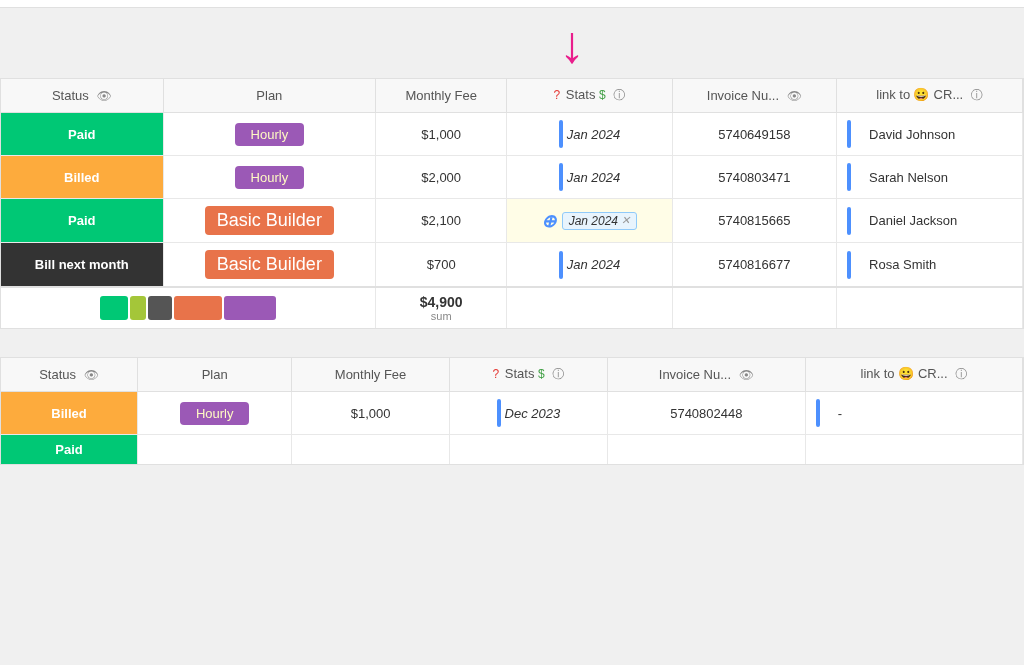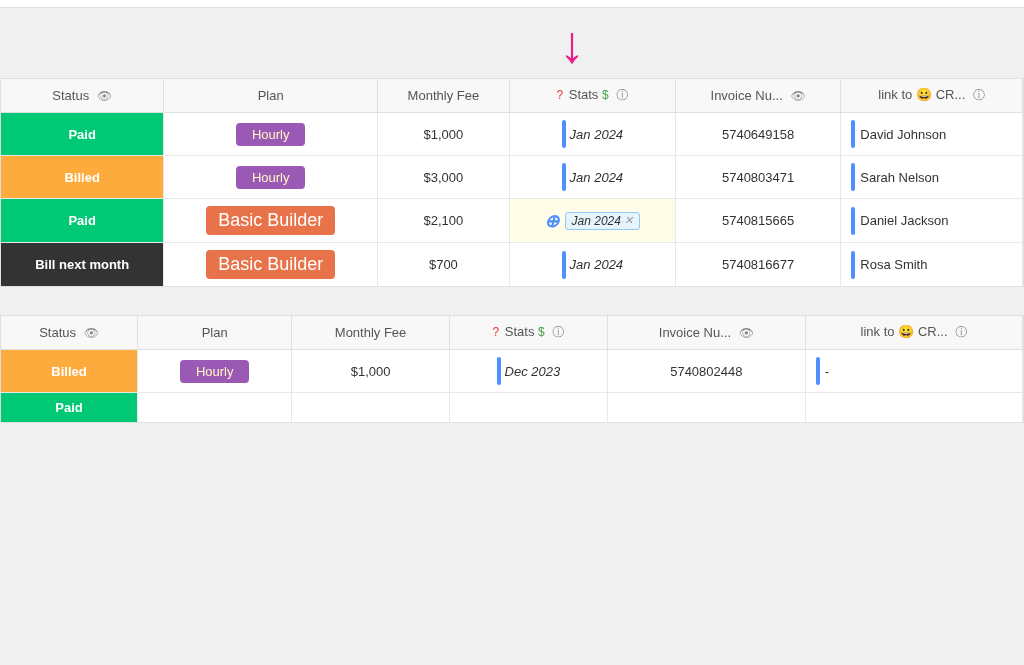--- a/index.html
+++ b/index.html
@@ -155,21 +155,21 @@
       color: #4d90fe;
       font-size: 18px;
       font-weight: bold;
       margin-right: 2px;
     }
 
     
     .link-cell {
       display: flex;
       align-items: center;
-      gap: 5px;
+      gap: 18px;
     }
     .link-bar {
       width: 4px;
       height: 28px;
       background: #4d90fe;
       border-radius: 2px;
     }
 
     
     .sum-row {
@@ -325,21 +325,21 @@
         </tr>
 
         <tr>
           <td class="status-billed">
             <span>Billed</span>
           </td>
           <td>
             <span class="plan-hourly">Hourly</span>
           </td>
           <td>
-            <span>$3,000</span>
+            <span>$2,000</span>
           </td>
           <td>
             <div class="stats-cell">
               <span class="blue-bar"></span>
               <span class="stats-date">Jan 2024</span>
             </div>
           </td>
           <td>
             <span>5740803471</span>
           </td>
@@ -401,20 +401,38 @@
             <span>5740816677</span>
           </td>
           <td>
             <div class="link-cell">
               <span class="link-bar"></span>
               <span>Rosa Smith</span>
             </div>
           </td>
         </tr>
 
+        <tr class="sum-row">
+          <td colspan="2">
+            <div class="swatch-row">
+              <div class="swatch" style="background:#00c875; width:28px;"></div>
+              <div class="swatch" style="background:#a4c639; width:16px;"></div>
+              <div class="swatch" style="background:#555; width:24px;"></div>
+              <div class="swatch" style="background:#e8734a; width:48px;"></div>
+              <div class="swatch" style="background:#9b59b6; width:52px;"></div>
+            </div>
+          </td>
+          <td>
+            <div class="sum-amount">$4,900</div>
+            <div class="sum-label">sum</div>
+          </td>
+          <td></td>
+          <td></td>
+          <td></td>
+        </tr>
       </tbody>
     </table>
   </div>
 
   <div class="section-gap"></div>
 
   <div class="table-section">
     <table class="table-wrapper">
       <thead>
         <tr>

